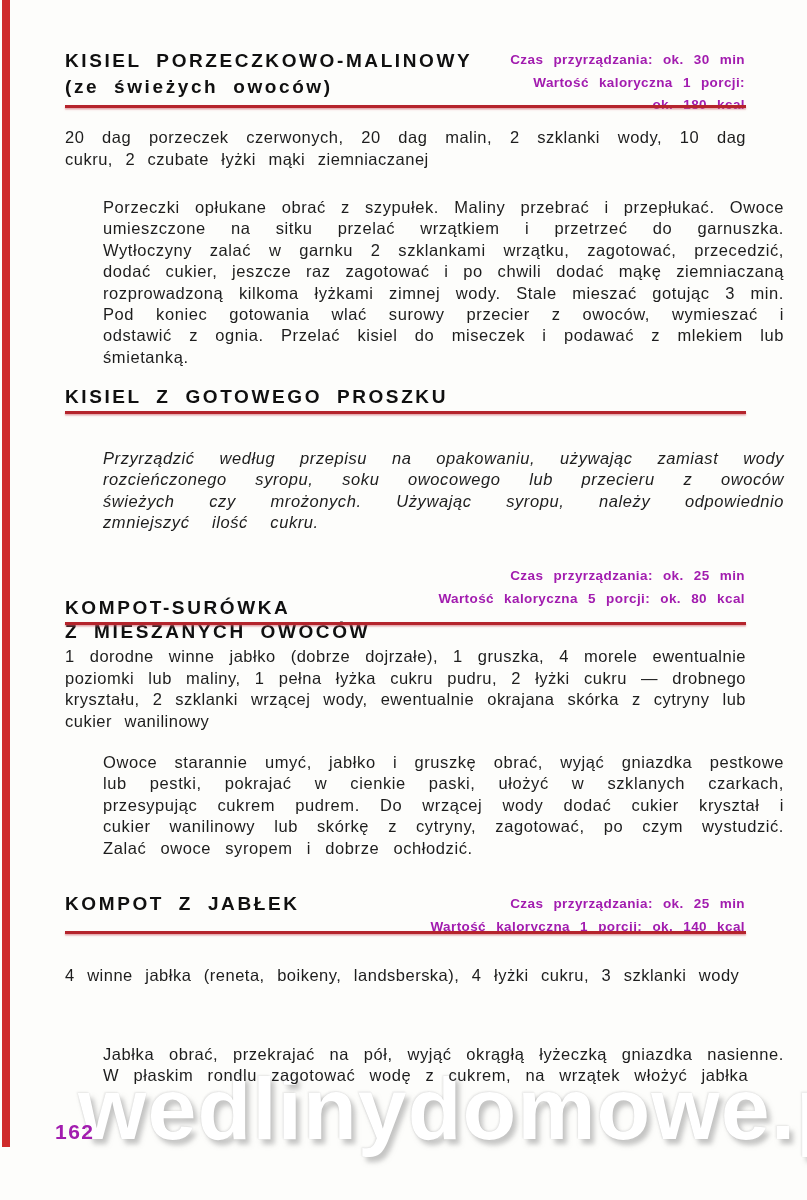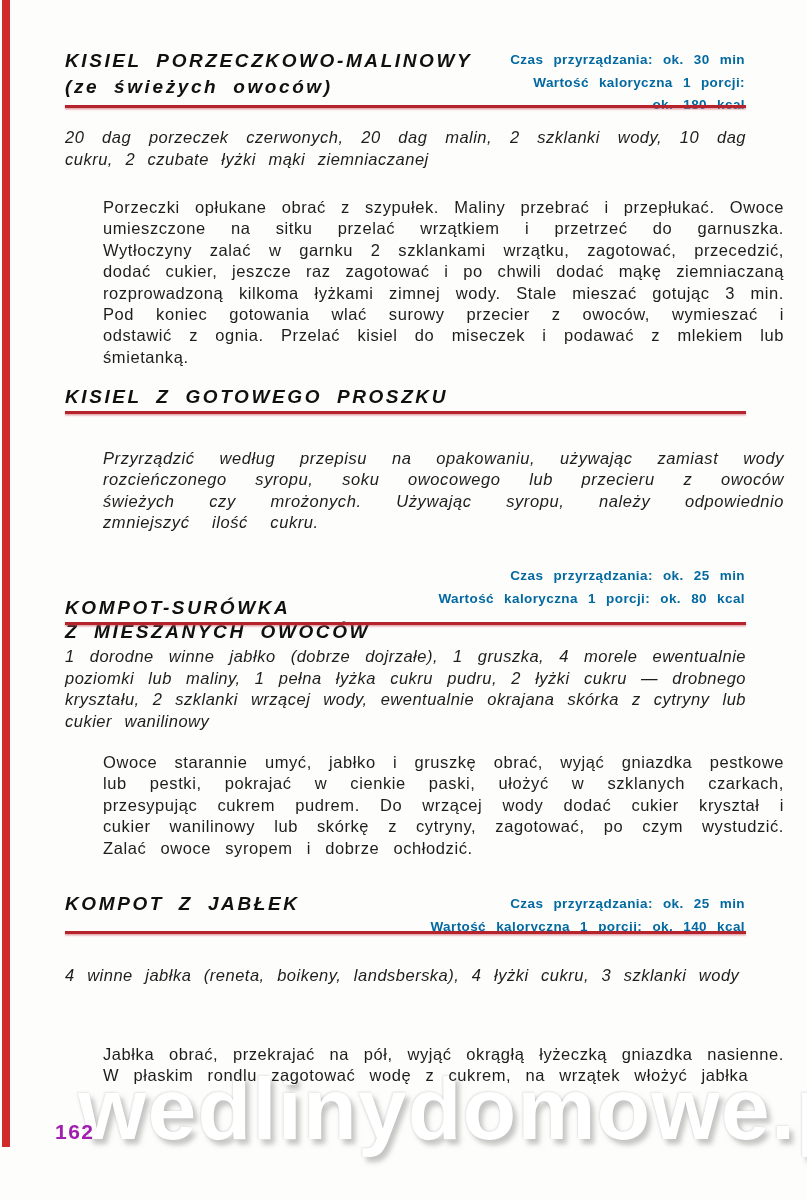--- a/index.html
+++ b/index.html
@@ -17,37 +17,36 @@
     width:8px; height:1147px;
     background:#cf2b2b; z-index:3;
   }
   .content { position:absolute; inset:0; z-index:2; }
 
   .title {
     position:absolute; left:65px;
     font-weight:bold; font-size:19px; color:#101010;
     letter-spacing:2.6px; word-spacing:7px; line-height:26px;
     white-space:nowrap;
-    font-style:italic;
   }
   .title .tline { display:block; }
   .meta {
     position:absolute; right:62px; text-align:right;
-    font-weight:bold; font-size:13.5px; color:#0369a1;
+    font-weight:bold; font-size:13.5px; color:#a21caf;
     letter-spacing:0.4px; word-spacing:6px; line-height:22.5px;
   }
   .meta .mline { display:block; }
   .rule {
     position:absolute; left:65px; width:681px; height:2.5px;
     background:#b5242c;
     box-shadow:0 1.5px 1.5px rgba(205,90,100,0.55);
   }
   .ing {
     position:absolute; left:65px; width:681px;
-    font-style:italic; font-size:16.5px; line-height:21.6px;
+    font-size:16.5px; line-height:21.6px;
     text-align:justify; word-spacing:0.45em; letter-spacing:0.03em;
   }
   .instr {
     position:absolute; left:65px; width:681px;
     font-size:16.5px; line-height:21.4px;
     text-align:justify; word-spacing:0.55em; letter-spacing:0.035em;margin-left:38px;
   }
   .instr.xwide { word-spacing:1.05em;font-style:italic; }
   .pageno {
     position:absolute; left:55px; top:1120px;
@@ -91,21 +90,21 @@
     </div>
     <div class="rule" style="top:411px;"></div>
     <div class="instr xwide" style="top:448px;">Przyrządzić według przepisu na opakowaniu, używając zamiast wody rozcieńczonego syropu, soku owocowego lub przecieru z owoców świeżych czy mrożonych. Używając syropu, należy odpowiednio zmniejszyć ilość cukru.</div>
 
     <div class="title" style="top:596px; line-height:24px;">
       <span class="tline">KOMPOT-SURÓWKA</span>
       <span class="tline">Z MIESZANYCH OWOCÓW</span>
     </div>
     <div class="meta" style="top:565px;">
       <span class="mline">Czas przyrządzania: ok. 25 min</span>
-      <span class="mline">Wartość kaloryczna 1 porcji: ok. 80 kcal</span>
+      <span class="mline">Wartość kaloryczna 5 porcji: ok. 80 kcal</span>
     </div>
     <div class="rule" style="top:622px;"></div>
     <div class="ing" style="top:646px;">1 dorodne winne jabłko (dobrze dojrzałe), 1 gruszka, 4 morele ewentualnie poziomki lub maliny, 1 pełna łyżka cukru pudru, 2 łyżki cukru — drobnego kryształu, 2 szklanki wrzącej wody, ewentualnie okrajana skórka z cytryny lub cukier wanilinowy</div>
     <div class="instr" style="top:752px;">Owoce starannie umyć, jabłko i gruszkę obrać, wyjąć gniazdka pestkowe lub pestki, pokrajać w cienkie paski, ułożyć w szklanych czarkach, przesypując cukrem pudrem. Do wrzącej wody dodać cukier kryształ i cukier wanilinowy lub skórkę z cytryny, zagotować, po czym wystudzić. Zalać owoce syropem i dobrze ochłodzić.</div>
 
     <div class="title" style="top:891px;">
       <span class="tline">KOMPOT Z JABŁEK</span>
     </div>
     <div class="meta" style="top:893px;">
       <span class="mline">Czas przyrządzania: ok. 25 min</span>

